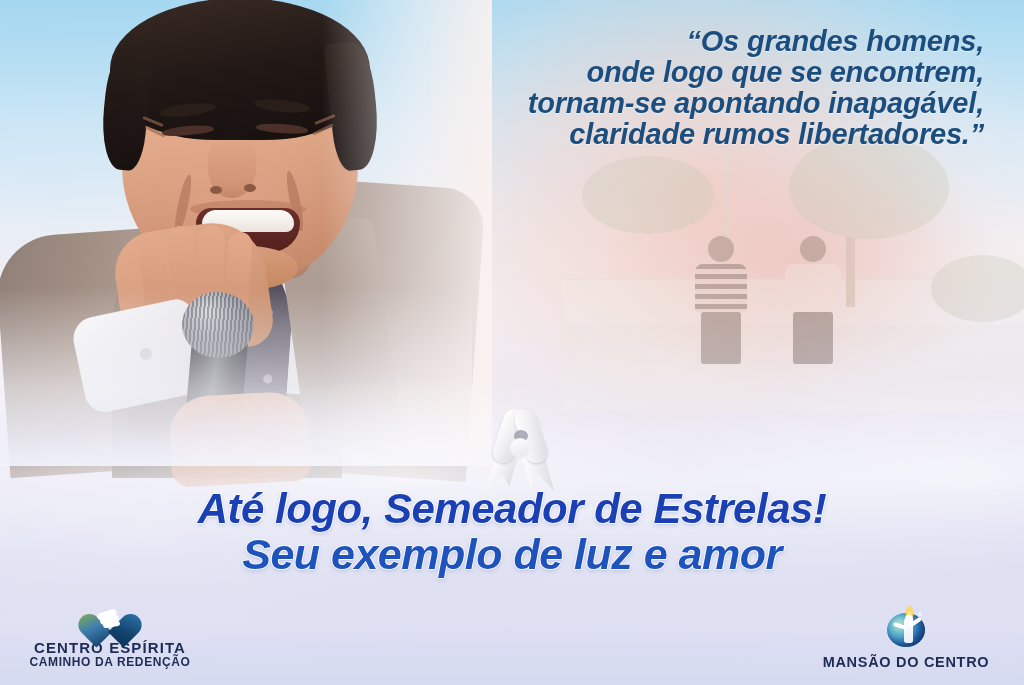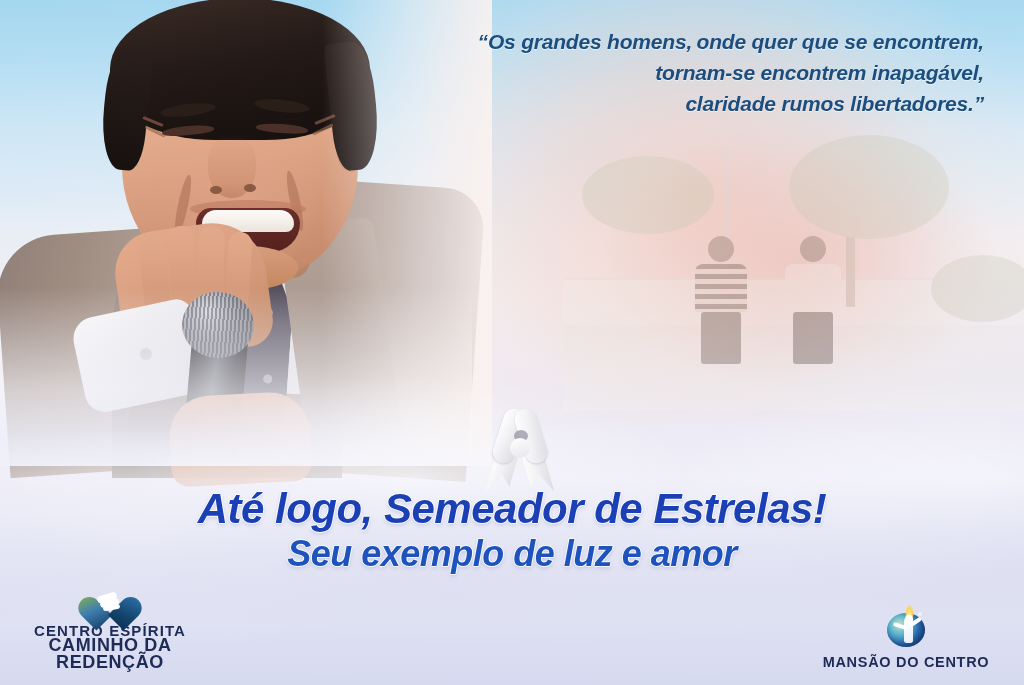--- a/index.html
+++ b/index.html
@@ -256,21 +256,21 @@
     pointer-events:none;
   }
 
   
   .quote{
     position:absolute;right:40px;top:26px;width:620px;
     text-align:right;
     color:#1d4f7c;
   }
   .quote .line{
-    font-size:21px;
+    font-size:29px;
     line-height:31px;
     font-weight:bold;
     font-style:italic;
     letter-spacing:-.2px;
     color:#1b4e7e;
     white-space:nowrap;
     text-shadow:0 1px 0 rgba(255,255,255,.55);
   }
   .quote .attrib{
     margin-top:12px;
@@ -309,33 +309,33 @@
     display:block;
     -webkit-text-stroke:0;
     text-shadow:
       1px 0 0 rgba(255,255,255,.85),
      -1px 0 0 rgba(255,255,255,.85),
       0 1px 0 rgba(255,255,255,.85),
       0 -1px 0 rgba(255,255,255,.85),
       0 2px 4px rgba(60,80,160,.22);
   }
   .hl1{font-size:42px;line-height:46px;color:#1b3fb4;}
-  .hl2{font-size:36px;line-height:44px;color:#1e52bd;}
+  .hl2{font-size:43px;line-height:44px;color:#1e52bd;}
   .hl3{font-size:40px;line-height:44px;color:#2b7ecb;}
 
   
   .logo{
     position:absolute;bottom:14px;text-align:center;
     color:#1d2b56;
   }
   .logo-left{left:10px;width:200px;}
   .logo-right{right:8px;width:220px;}
   .logo-mark{margin:0 auto 5px;position:relative;}
   .logo-l1{font-size:15px;font-weight:bold;letter-spacing:1.1px;line-height:13px;}
-  .logo-l2{font-size:18px;font-weight:bold;letter-spacing:.6px;line-height:17px;}
+  .logo-l2{font-size:12px;font-weight:bold;letter-spacing:.6px;line-height:17px;}
   .logo-single{font-size:14.5px;font-weight:bold;letter-spacing:.7px;line-height:17px;}
 
   
   .heart{position:relative;width:40px;height:36px;}
   .heart .h-l,.heart .h-r{
     position:absolute;top:0;width:22px;height:32px;border-radius:22px 22px 0 0;
   }
   .heart .h-l{left:0;background:linear-gradient(200deg,#7fae54 0%,#3f7fb0 48%,#17446f 100%);transform:rotate(-45deg);transform-origin:100% 100%;}
   .heart .h-r{left:18px;background:linear-gradient(160deg,#2f74ab 0%,#14456f 60%,#0d3257 100%);transform:rotate(45deg);transform-origin:0 100%;}
   .hands{position:absolute;left:7px;top:7px;width:28px;height:22px;}
@@ -453,22 +453,22 @@
     <div class="portrait-mask-r"></div>
   </div>
 
   <div class="cloudband"></div>
   <div class="violetband"></div>
   <div class="bluemist"></div>
   <div class="portrait-fade"></div>
 
   <div class="quote">
     <span class="line">“Os grandes homens,</span>
-    <span class="line">onde quer que se encontrem,</span>
-    <span class="line">tornam-se encontrem inapagável,</span>
+    <span class="line">onde logo que se encontrem,</span>
+    <span class="line">tornam-se apontando inapagável,</span>
     <span class="line">claridade rumos libertadores.”</span>
   </div>
 
   <div class="ribbon">
     <div class="rb rb-tail-l"></div>
     <div class="rb rb-tail-r"></div>
     <div class="rb rb-loop-l"></div>
     <div class="rb rb-loop-r"></div>
     <div class="rb-hole"></div>
     <div class="rb rb-knot"></div>

